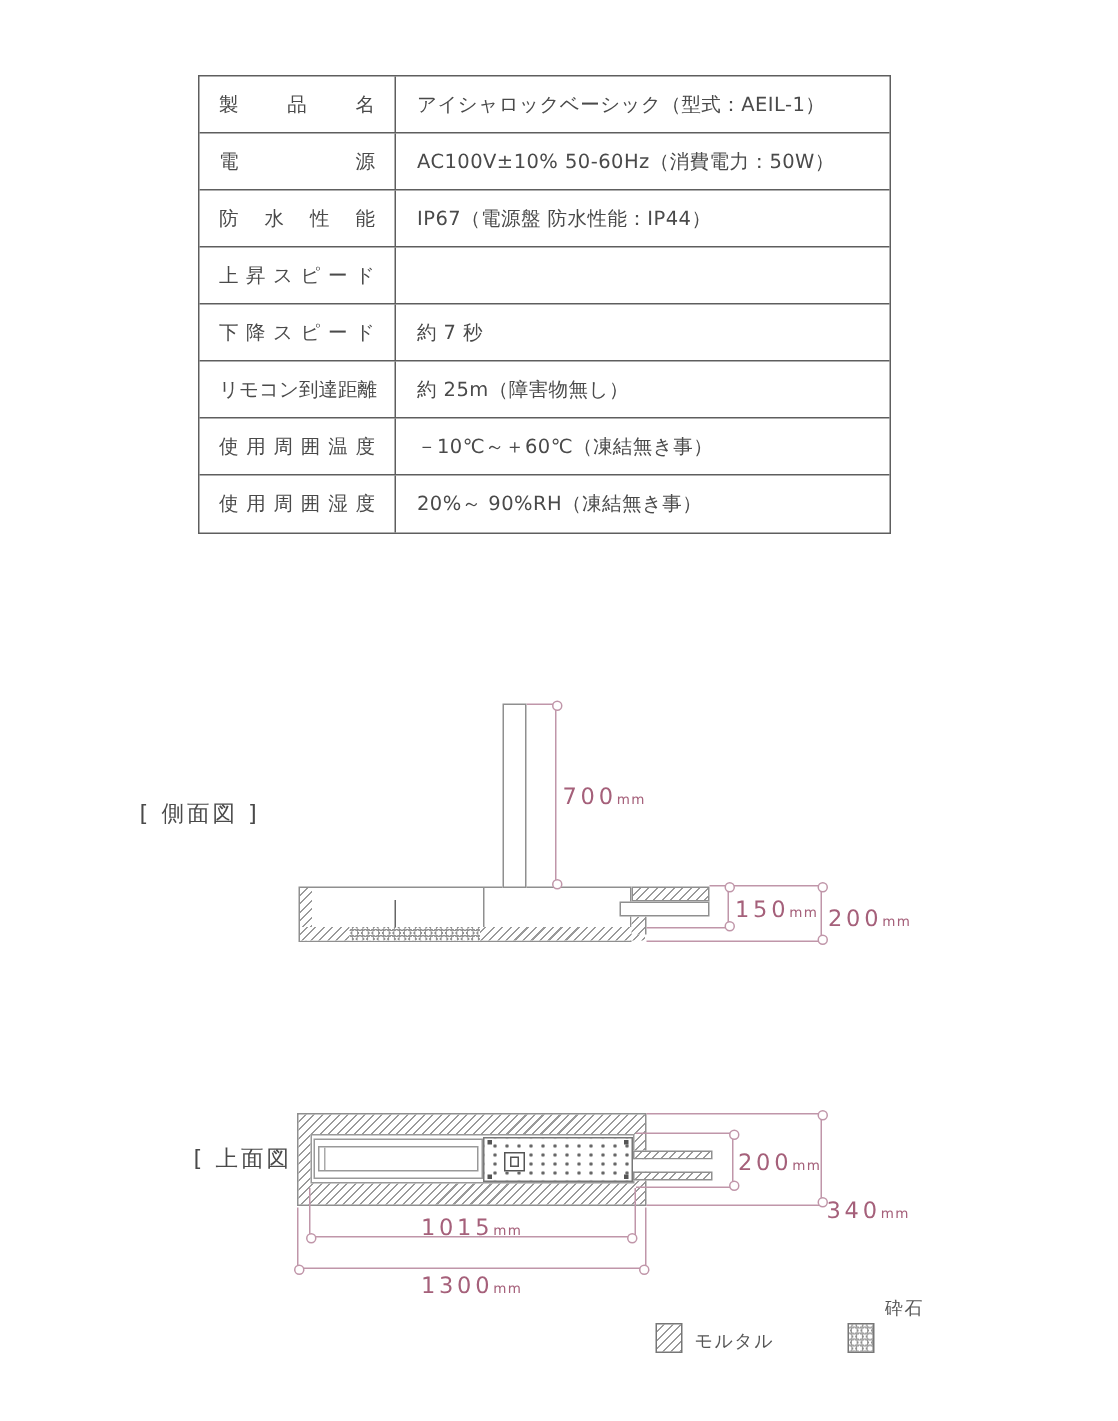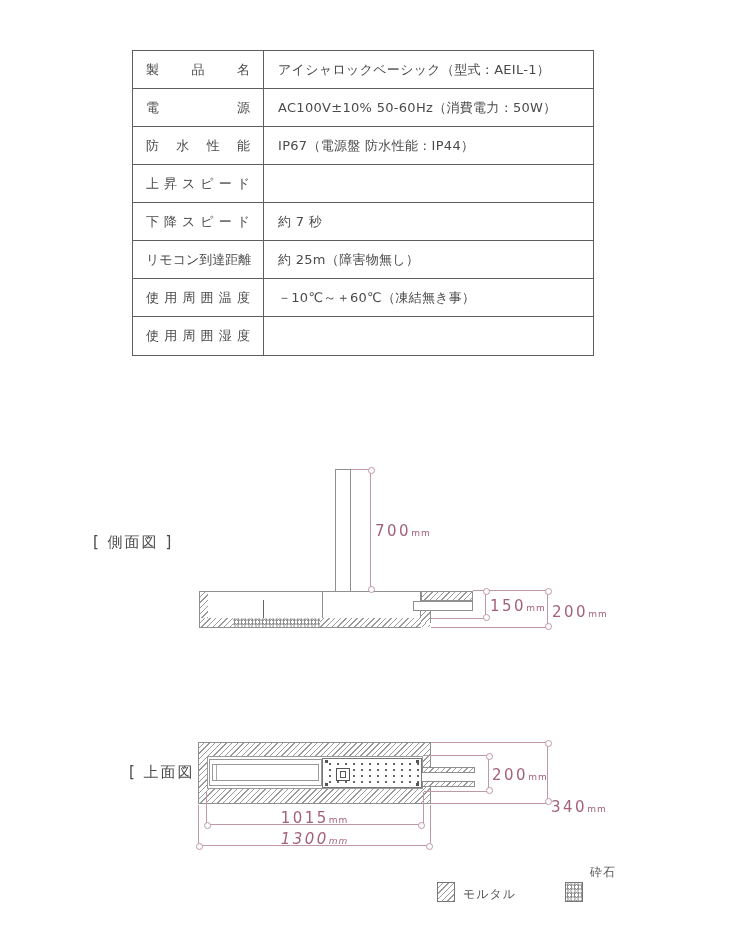--- a/index.html
+++ b/index.html
@@ -150,20 +150,21 @@
         <div class="tlabel">
           <div class="tlabel-inner">
             <span>使</span>
             <span>用</span>
             <span>周</span>
             <span>囲</span>
             <span>湿</span>
             <span>度</span>
           </div>
         </div>
+        <div class="tvalue">20%～ 90%RH（凍結無き事）</div>
       </div>
     </div>
 
   <div class="section-label" style="left:93px;top:533px;">[ 側面図 ]</div>
 
   <div class="abs outline" style="left:335px;top:469px;width:16px;height:123px;z-index:3;"></div>
 
   <div class="abs outline" style="left:199px;top:591px;width:222px;height:37px;"></div>
   <div class="abs mortar" style="left:200px;top:592px;width:8px;height:35px;"></div>
   <div class="abs mortar" style="left:200px;top:618px;width:230px;height:9px;"></div>
@@ -230,21 +231,21 @@
 
   <div class="dim-extv" style="left:206px;top:792px;height:32px;"></div>
   <div class="dim-extv" style="left:423px;top:792px;height:32px;"></div>
   <div class="dim-h" style="left:206px;top:824px;width:217px;"></div>
   <div class="dim-label center" style="left:206px;top:808px;width:217px;">
     <span class="num">1015</span><span class="unit">mm</span>
   </div>
   <div class="dim-extv" style="left:198px;top:805px;height:40px;"></div>
   <div class="dim-extv" style="left:430px;top:805px;height:40px;"></div>
   <div class="dim-h" style="left:198px;top:845px;width:233px;"></div>
-  <div class="dim-label center" style="left:198px;top:829px;width:233px;font-style:italic;">
+  <div class="dim-label center" style="left:198px;top:847px;width:233px;">
     <span class="num">1300</span><span class="unit">mm</span>
   </div>
 
   <div class="legend-swatch mortar" style="left:437px;top:882px;"></div>
   <div class="legend-label" style="left:463px;top:886px;">モルタル</div>
   <div class="legend-swatch gravel" style="left:565px;top:882px;"></div>
   <div class="legend-label" style="left:590px;top:864px;">砕石</div>
 
 </div>
 

